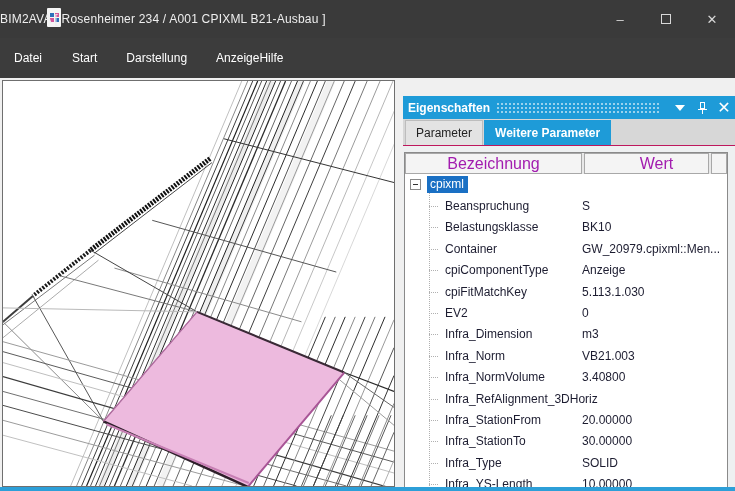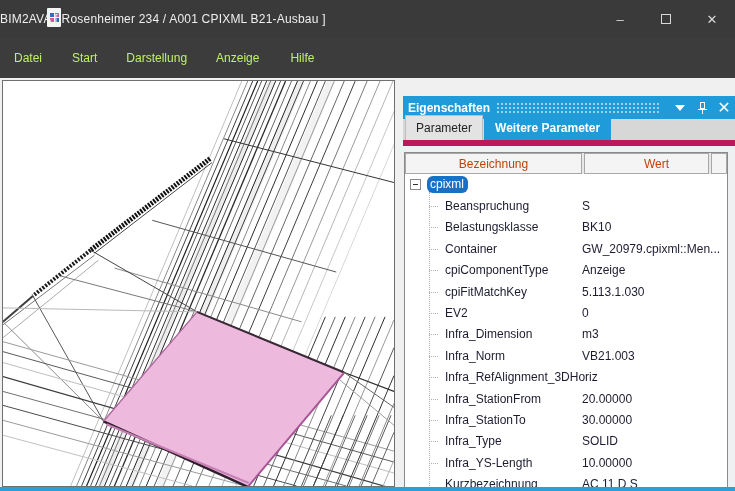--- a/index.html
+++ b/index.html
@@ -9,53 +9,53 @@
   
   .titlebar { position:absolute; left:0; top:0; width:735px; height:38px; background:#3a3a3a; display:flex; align-items:center; }
   .app-icon { position:absolute; left:47px; top:8px; width:14px; height:19px; background:#f5f5f5; border-radius:1px;
               display:flex; flex-wrap:wrap; align-content:center; justify-content:center; gap:1px; padding:2px; }
   .app-icon i { width:4px; height:4px; display:block; }
   .title-text { position:absolute; left:0; right:0; text-align:left; color:#eeeeee; font-size:12px; letter-spacing:.2px; }
   .win-controls { position:absolute; right:0; top:0; height:38px; display:flex; }
   .win-btn { width:46px; height:38px; display:flex; align-items:center; justify-content:center; color:#d8d8d8; font-size:13px; }
   .win-btn .maxbox { width:10px; height:10px; border:1px solid #d8d8d8; display:block; }
   .menubar { position:absolute; left:0; top:38px; width:735px; height:40px; background:#3c3c3c; display:flex; align-items:center; }
-  .menu-item { color:#bef264; font-size:12px; padding:6px 0; margin-right:0; }
+  .menu-item { color:#ffffff; font-size:12px; padding:6px 0; margin-right:0; }
 
   
   .canvas-wrap { position:absolute; left:2px; top:80px; width:393px; height:407px; background:#ffffff; border:1px solid #6f6f6f; }
   .canvas-wrap svg { display:block; width:100%; height:100%; }
 
   
   .panel { position:absolute; left:403px; top:96px; width:332px; height:418px; background:#eef0f1; }
   .panel-header { position:absolute; left:0; top:0; width:332px; height:23px; background:#1e9bd8; display:flex; align-items:center; padding-left:5px; }
   .panel-title { color:#ffffff; font-size:12px; font-weight:bold; white-space:nowrap; }
   .panel-dots { flex:1; height:11px; margin:0 8px 0 6px;
      background-image:radial-gradient(circle, rgba(255,255,255,.55) 1px, rgba(255,255,255,0) 1.1px);
      background-size:4px 4px; }
   .panel-hbtn { width:22px; height:23px; display:flex; align-items:center; justify-content:center; color:#fff; }
-  .tabstrip { position:absolute; left:0; top:23px; width:332px; height:27px; background:#d7d7d7; display:flex; align-items:flex-end; padding-left:2px; border-bottom:6px solid #be185d; }
+  .tabstrip { position:absolute; left:0; top:23px; width:332px; height:27px; background:#d7d7d7; display:flex; align-items:flex-end; padding-left:2px; border-bottom:1px solid #be185d; }
   .tab { font-size:12px; padding:5px 10px 5px 10px; color:#222; background:#e3e3e3; border:1px solid #bdbdbd; border-bottom:none; margin-right:1px; }
   .tab.active { background:#1e9bd8; color:#ffffff; font-weight:bold; border-color:#1e9bd8; }
   .grid-area { position:absolute; left:1px; top:56px; width:324px; height:351px; background:#ffffff; border:1px solid #8a8a8a; overflow:hidden; }
   .grid-header { display:flex; height:21px; background:#e8e8e8; }
-  .col-btn { background:#f4f4f4; border:1px solid #a8a8a8; font-size:12px; color:#c2410c; display:flex; align-items:center; justify-content:center; }
+  .col-btn { background:#f4f4f4; border:1px solid #a8a8a8; font-size:16px; color:#a21caf; display:flex; align-items:center; justify-content:center; }
   .col-btn.c1 { width:177px; }
   .col-btn.c2 { width:125px; margin-left:2px;padding-left:20px; }
   .col-btn.c3 { flex:1; margin-left:2px; }
   .rows { position:relative; height:330px; overflow:hidden; }
   .rows .vguide { position:absolute; left:24px; top:18px; bottom:8px; border-left:1px dotted #b0b0b0; }
   .prop-row { position:relative; height:21.4px; display:flex; align-items:center; font-size:12px; color:#1c1c30; }
   .prop-row .guide { position:absolute; left:24px; top:50%; width:9px; border-top:1px dotted #b0b0b0; }
   .prop-label { position:absolute; left:40px; white-space:nowrap; }
   .prop-value { position:absolute; left:177px; white-space:nowrap; }
   .root-row { position:relative; height:21.4px; display:flex; align-items:center; font-size:12px; }
   .expander { position:absolute; left:5px; top:5px; width:11px; height:11px; border:1px solid #8a8a8a; background:#fff; display:flex; align-items:center; justify-content:center; }
   .expander i { display:block; width:5px; border-top:1px solid #333; }
-  .root-label { position:absolute; left:22px; background:#1a70c4; color:#ffffff; padding:1px 4px 2px 3px;border-radius:6px; }
+  .root-label { position:absolute; left:22px; background:#1a70c4; color:#ffffff; padding:1px 4px 2px 3px; }
 
   .bottom-strip { position:absolute; left:0; bottom:0; width:735px; height:4px; background:#2d9fd8; }
   .gap-strip { position:absolute; left:396px; top:80px; width:7px; height:407px; background:#f0f0f0; }
 </style>
 </head>
 <body>
 
 <div class="titlebar">
   <div class="app-icon">
     <i style="background:#2e6fba"></i>
@@ -77,21 +77,21 @@
 
   <div id="menu-items" style="display:flex; width:100%;">
     <div class="menu-item" style="margin-left: 14px;">Datei</div>
 
     <div class="menu-item" style="margin-left: 30px;">Start</div>
 
     <div class="menu-item" style="margin-left: 29px;">Darstellung</div>
 
     <div class="menu-item" style="margin-left: 29px;">Anzeige</div>
 
-    <div class="menu-item" style="margin-left: 31px;">Hilfe</div>
+    <div class="menu-item" style="">Hilfe</div>
   </div>
 </div>
 
 <div class="canvas-wrap">
   <svg viewBox="0 0 393 407">
 
     <line x1="300" y1="0" x2="128" y2="407" stroke="#efefef" stroke-width="7"></line>
     <line x1="330" y1="0" x2="158" y2="407" stroke="#f2f2f2" stroke-width="8"></line>
     <line x1="270" y1="0" x2="98" y2="407" stroke="#ededed" stroke-width="6"></line>
 
@@ -272,20 +272,25 @@
           <span class="prop-label">Infra_Dimension</span>
           <span class="prop-value">m3</span>
         </div>
 
         <div class="prop-row">
           <span class="guide"></span>
           <span class="prop-label">Infra_Norm</span>
           <span class="prop-value">VB21.003</span>
         </div>
 
+        <div class="prop-row">
+          <span class="guide"></span>
+          <span class="prop-label">Infra_NormVolume</span>
+          <span class="prop-value">3.40800</span>
+        </div>
 
         <div class="prop-row">
           <span class="guide"></span>
           <span class="prop-label">Infra_RefAlignment_3DHoriz</span>
           <span class="prop-value"></span>
         </div>
 
         <div class="prop-row">
           <span class="guide"></span>
           <span class="prop-label">Infra_StationFrom</span>

